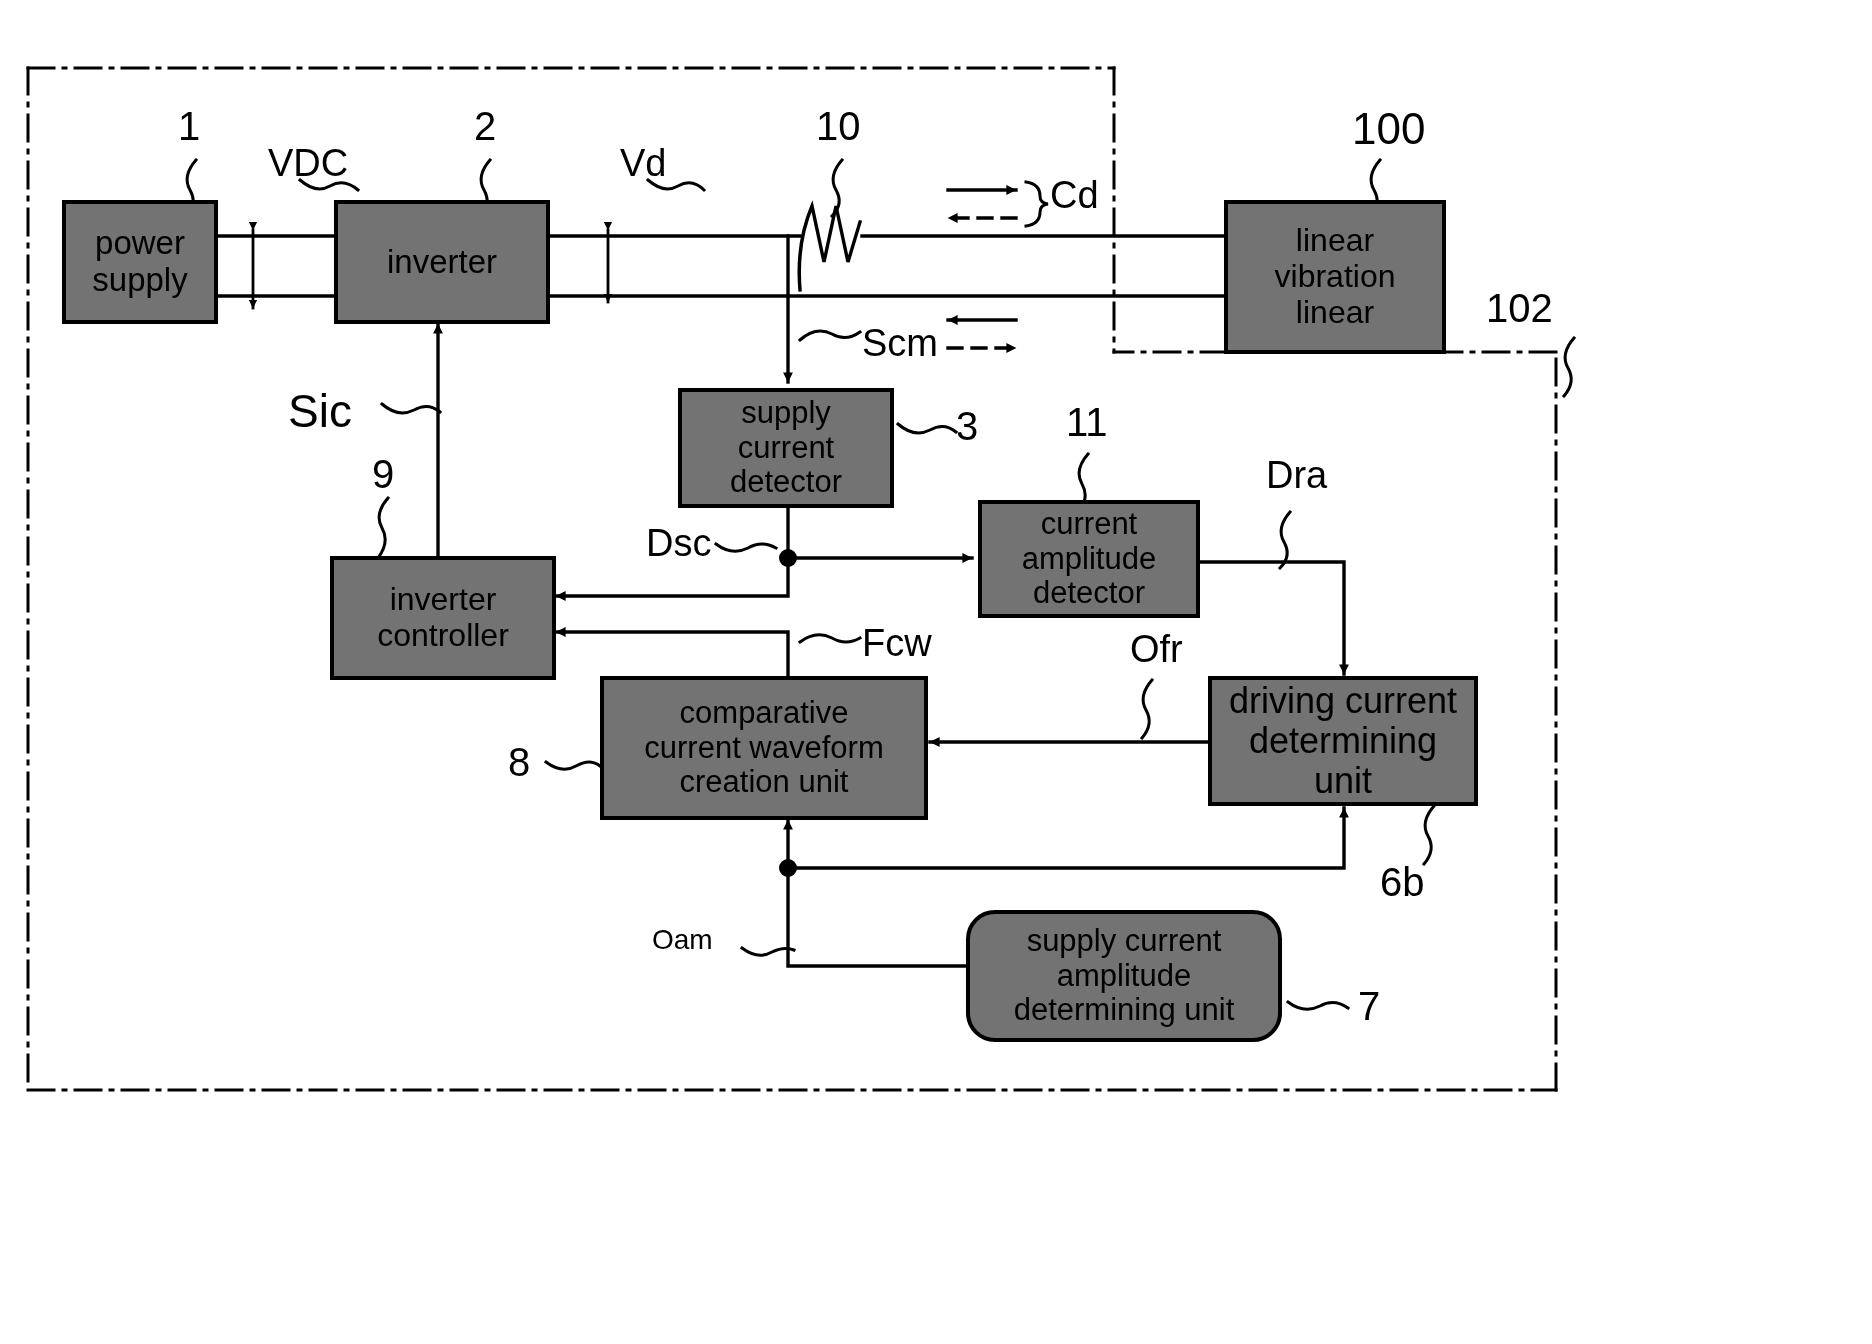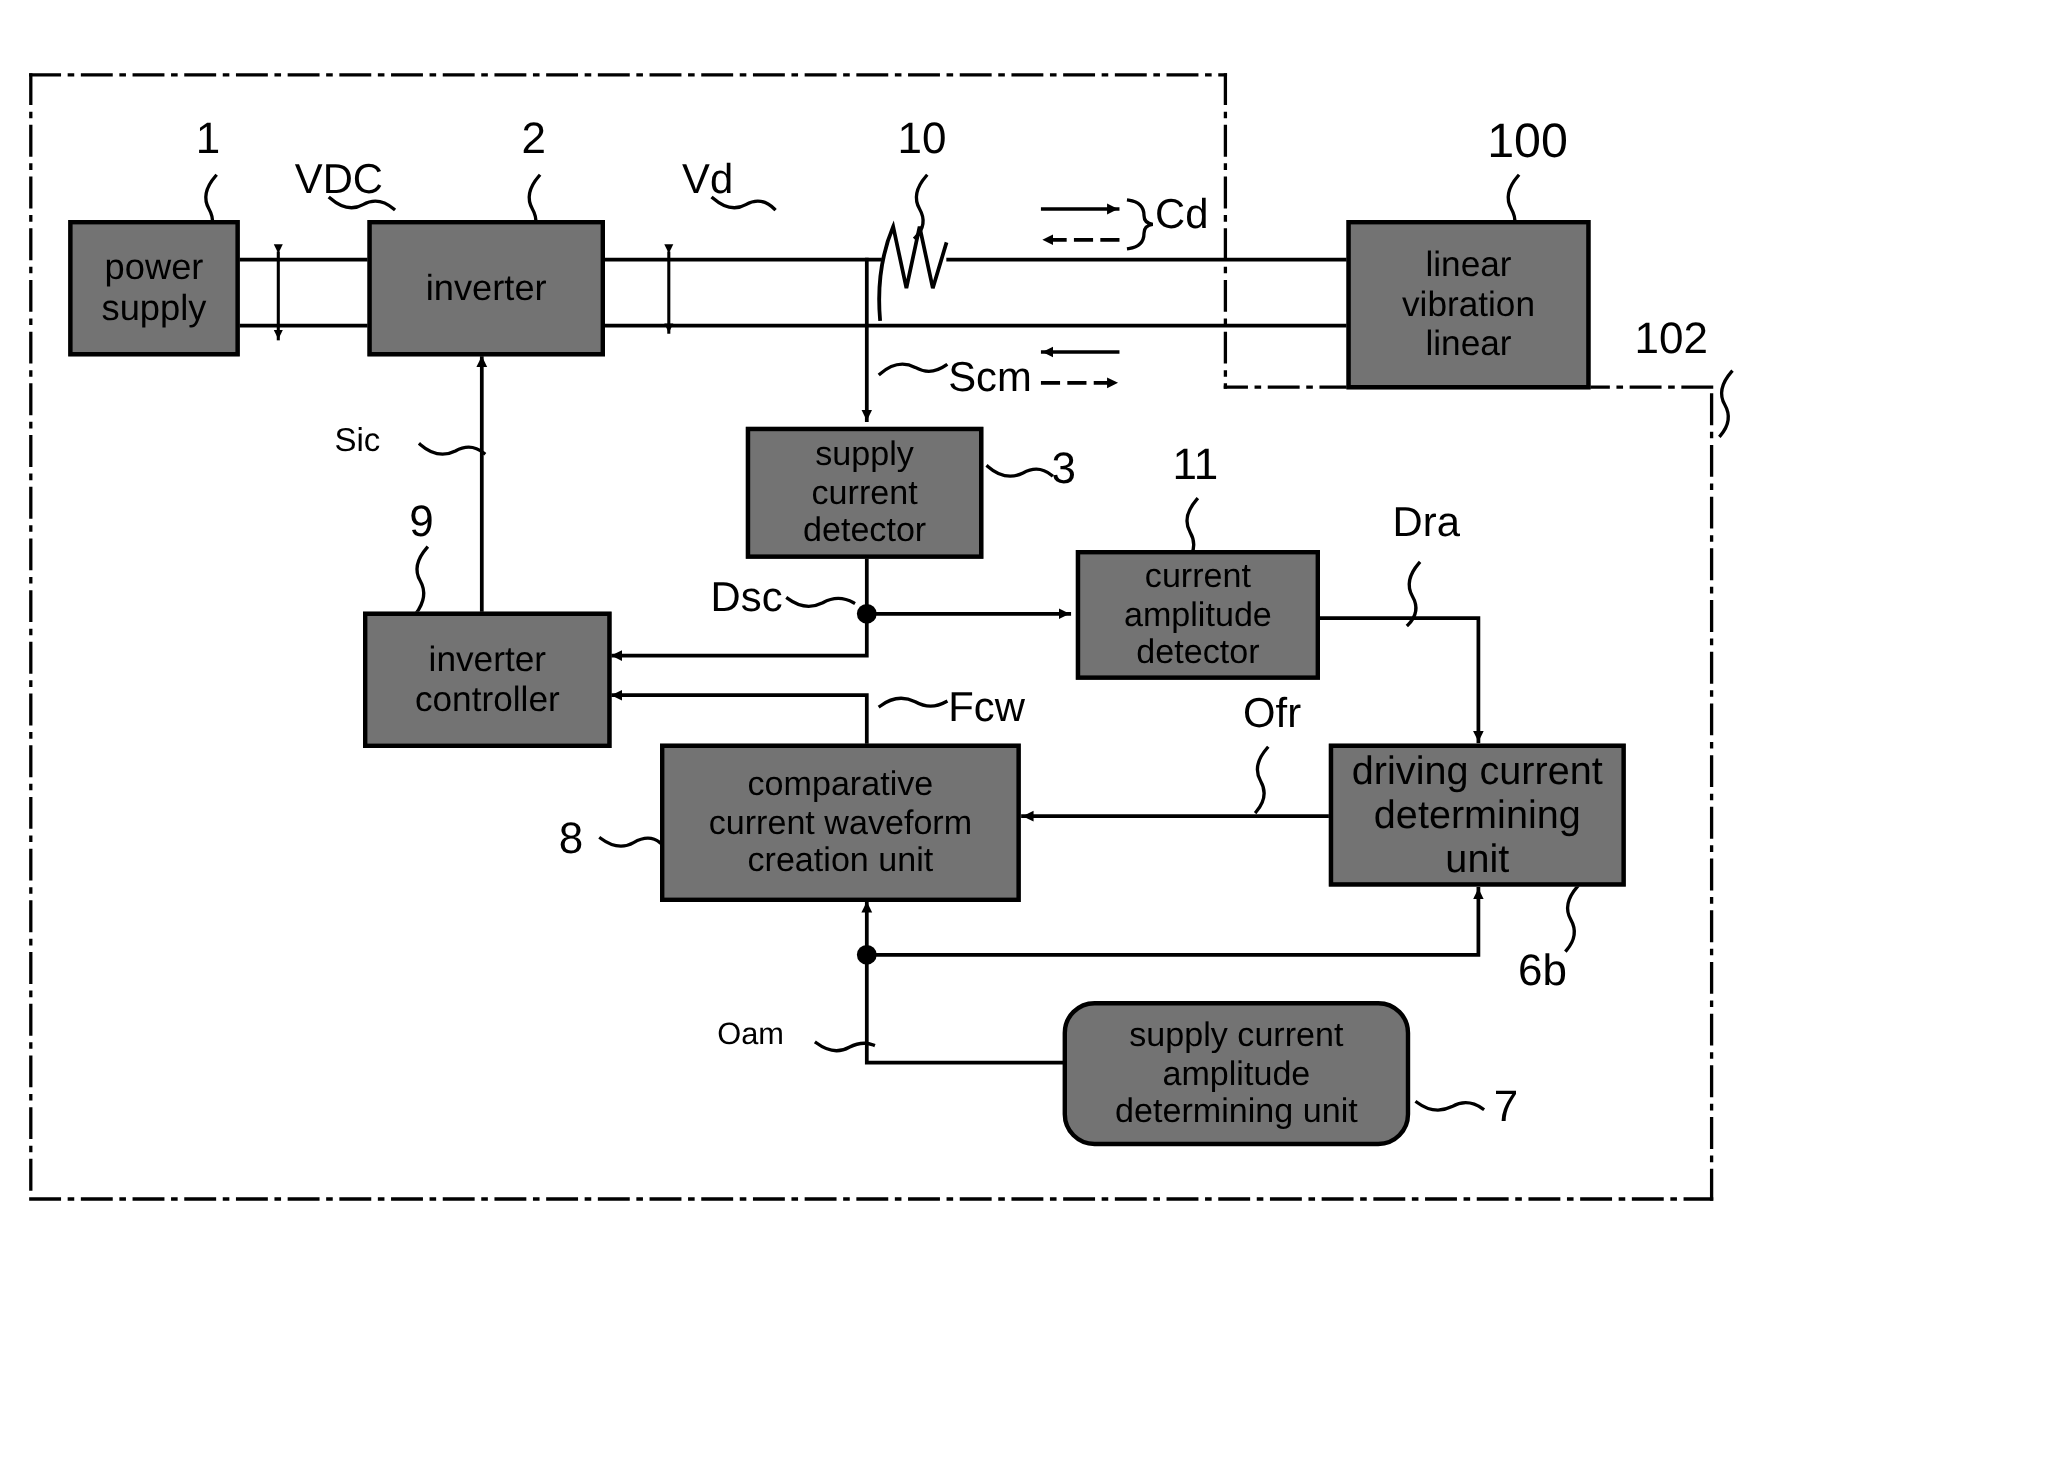--- a/index.html
+++ b/index.html
@@ -190,20 +190,20 @@
   <div class="num" style="left:1066px;top:400px;font-size:40px;">11</div>
   <div class="num" style="left:372px;top:452px;font-size:40px;">9</div>
   <div class="num" style="left:508px;top:740px;font-size:40px;">8</div>
   <div class="num" style="left:1380px;top:860px;font-size:40px;">6b</div>
   <div class="num" style="left:1358px;top:984px;font-size:40px;">7</div>
 
   <div class="sig" style="left:268px;top:142px;font-size:38px;">VDC</div>
   <div class="sig" style="left:620px;top:142px;font-size:38px;">Vd</div>
   <div class="sig" style="left:1050px;top:174px;font-size:38px;">Cd</div>
   <div class="sig" style="left:862px;top:322px;font-size:38px;">Scm</div>
-  <div class="sig" style="left:304px;top:384px;font-size:30px;">Sic</div>
+  <div class="sig" style="left:288px;top:384px;font-size:46px;">Sic</div>
   <div class="sig" style="left:646px;top:522px;font-size:38px;">Dsc</div>
   <div class="sig" style="left:1266px;top:454px;font-size:38px;">Dra</div>
   <div class="sig" style="left:1130px;top:628px;font-size:38px;">Ofr</div>
   <div class="sig" style="left:862px;top:622px;font-size:38px;">Fcw</div>
   <div class="sig" style="left:652px;top:924px;font-size:28px;">Oam</div>
 
 </div>
 
 </body></html>

